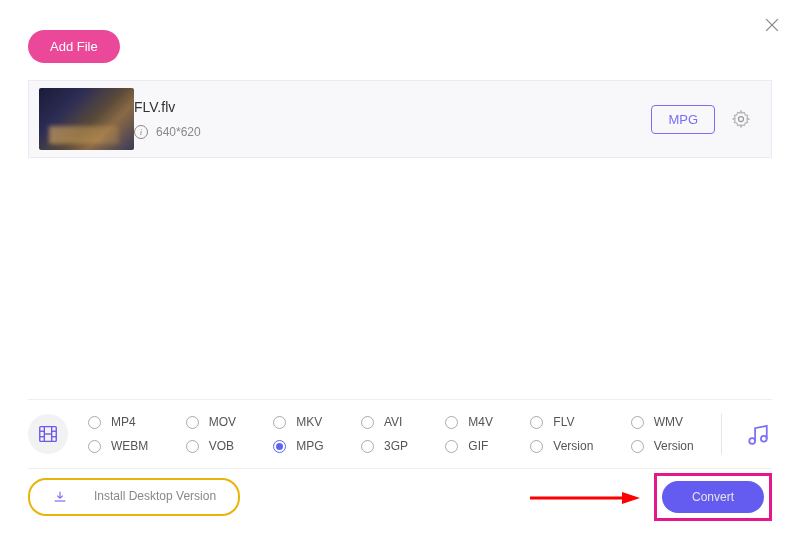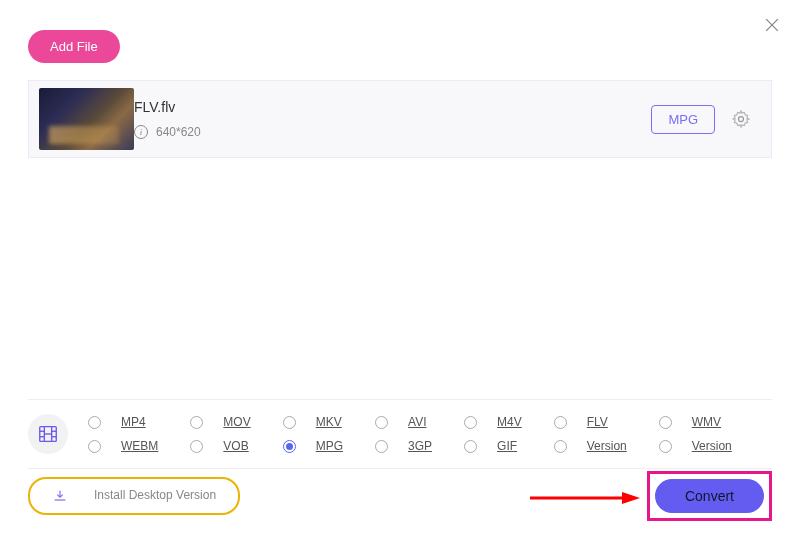--- a/index.html
+++ b/index.html
@@ -133,26 +133,25 @@
     .format-grid {
       display: grid;
       grid-template-columns: repeat(7, auto);
       column-gap: 32px;
       row-gap: 10px;
       flex: 1;
     }
     .radio-option {
       display: flex;
       align-items: center;
-      gap: 20px;
+      gap: 10px;
       font-size: 12px;
       color: #555;
       cursor: pointer;
       white-space: nowrap;
-      text-decoration: underline;
     }
     .radio-circle {
       width: 13px;
       height: 13px;
       border: 1px solid #aaa;
       border-radius: 50%;
       display: inline-flex;
       align-items: center;
       justify-content: center;
     }
@@ -206,25 +205,25 @@
       color: #7a6ff5;
     }
     .download-icon svg { width: 100%; height: 100%; }
     .convert-wrap {
       border: 3px solid #e6178b;
       padding: 5px;
       display: inline-flex;
     }
     .convert-btn {
       background: #645cf0;
-      color: #0f172a;
+      color: #e5e5e5;
       border: none;
       border-radius: 18px;
       padding: 9px 30px;
-      font-size: 14px;
+      font-size: 12px;
       cursor: pointer;
     }
     .arrow {
       position: absolute;
       bottom: 33px;
       right: 160px;
       width: 110px;
       height: 16px;
       pointer-events: none;
     }

